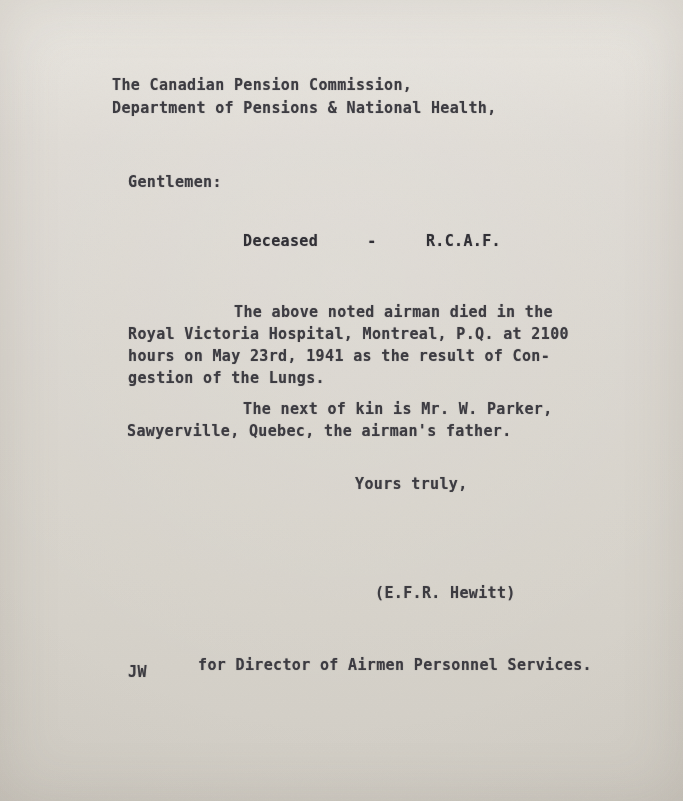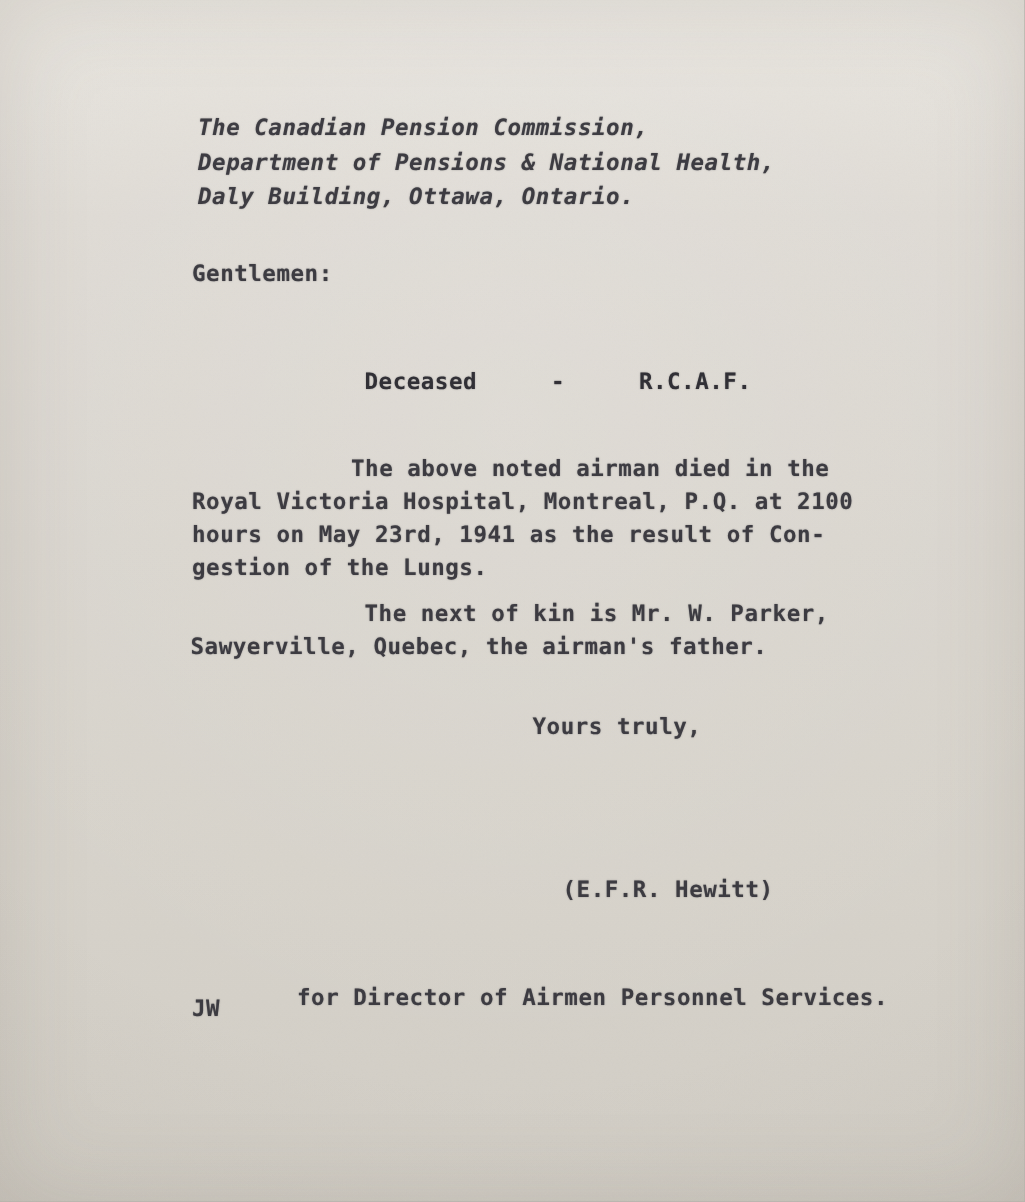--- a/index.html
+++ b/index.html
@@ -32,37 +32,37 @@
   .vignette {
     position: absolute;
     left: 0; top: 0; right: 0; bottom: 0;
     background: radial-gradient(ellipse 120% 100% at 50% 35%, rgba(255,255,255,0.10) 0%, rgba(255,255,255,0.0) 55%, rgba(110,102,88,0.10) 100%);
     pointer-events: none;
   }
   .block {
     position: absolute;
     line-height: 22px;
   }
-  .address { left: 132px; top: 74px; line-height: 23px; font-style: italic; }
+  .address { left: 112px; top: 74px; line-height: 23px; }
   .salutation { left: 128px; top: 171px; }
   .subject {
     left: 243px;
     top: 229px;
     width: 258px;
     color: rgba(44, 43, 50, 0.95);
   }
   .subject-line1 {
     line-height: 18px;
     padding-bottom: 3px;
     border-bottom: 2px solid rgba(50, 49, 56, 0.85);
   }
   .subject-line2 {
     display: flex;
     justify-content: space-between;
-    margin-top: 16px;
+    margin-top: 3px;
     line-height: 18px;
   }
   .para {
     white-space: pre;
   }
   .p1 { left: 128px; top: 301px; text-indent: 106px; }
   .p2 { left: 127px; top: 398px; text-indent: 116px; }
   .closing { left: 355px; top: 473px; }
   .sig-name { left: 347px; top: 582px; margin-left: 28px; }
   .sig-rank { left: 350px; top: 604px; }
@@ -79,21 +79,20 @@
       <feTurbulence type="fractalNoise" baseFrequency="0.85" numOctaves="2" stitchTiles="stitch" result="n"></feTurbulence>
       <feColorMatrix in="n" type="matrix" values="0 0 0 0 0.48  0 0 0 0 0.46  0 0 0 0 0.42  0 0 0 0.10 0"></feColorMatrix>
     </filter>
     <rect width="683" height="801" filter="url(#paperNoise)"></rect>
   </svg>
   <div class="vignette"></div>
 
   <div class="block address">
     <div>The Canadian Pension Commission,</div>
     <div>Department of Pensions &amp; National Health,</div>
-    <div>Daly Building, Ottawa, Ontario.</div>
   </div>
 
   <div class="block salutation">Gentlemen:</div>
 
   <div class="block subject">
     <div class="subject-line2">
       <span>Deceased</span>
       <span>-</span>
       <span>R.C.A.F.</span>
     </div>

